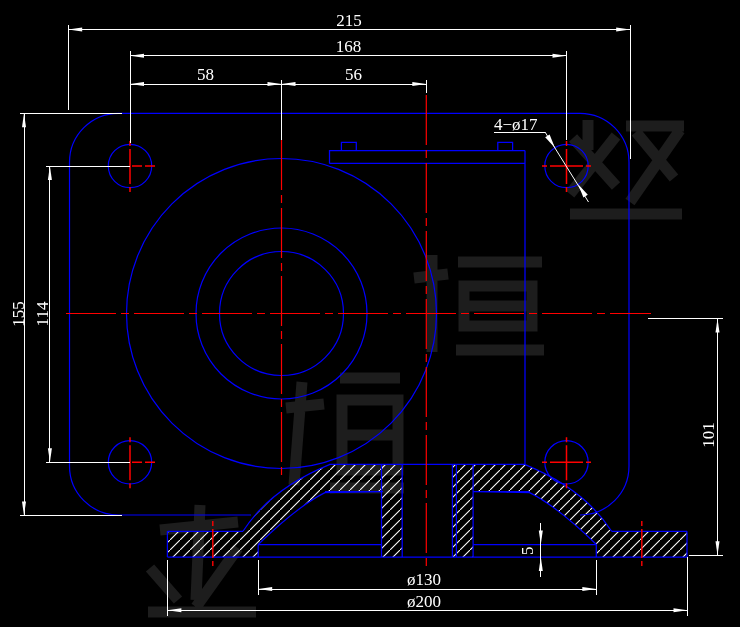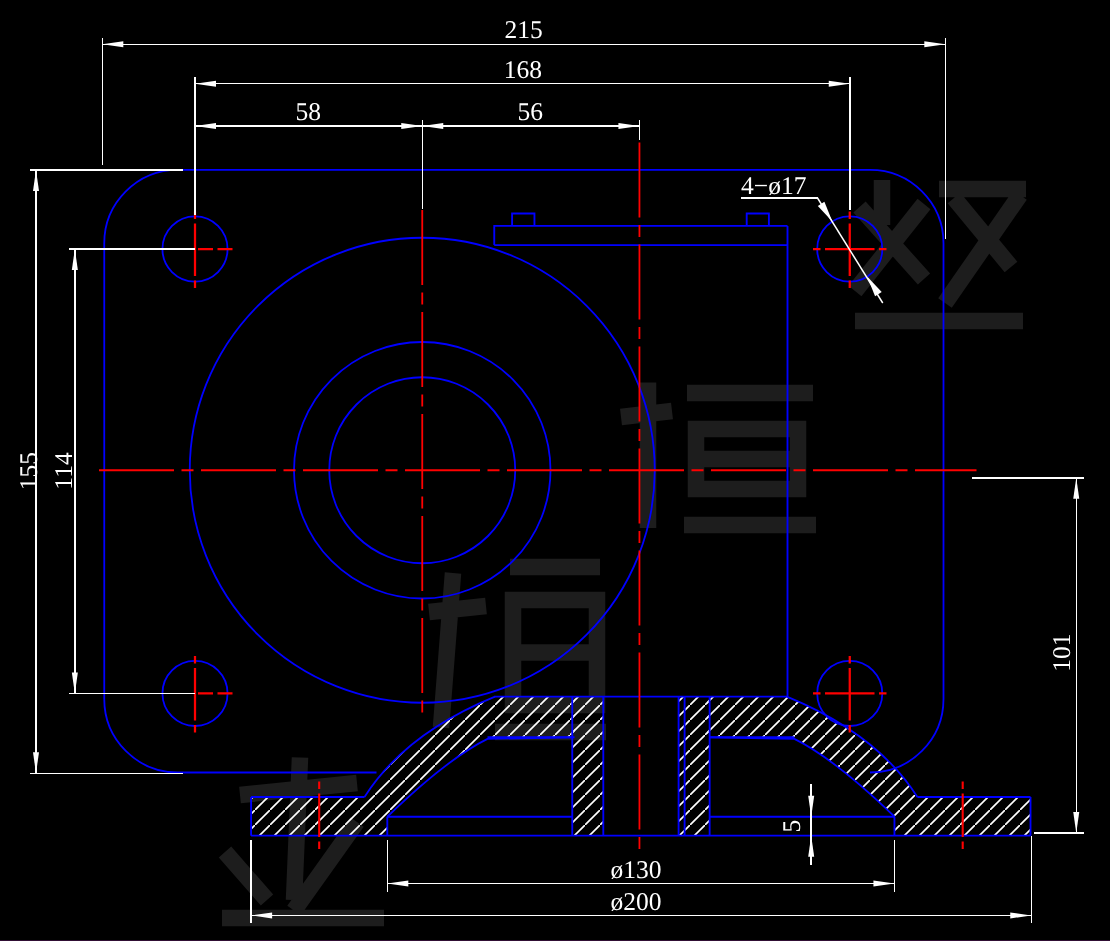--- a/index.html
+++ b/index.html
@@ -1,16 +1,16 @@
 <!DOCTYPE html>
 <html><head>
 <meta charset="utf-8">
 <style>
 html,body{margin:0;padding:0;background:#000;}
-#stage{position:relative;width:740px;height:627px;background:#d946ef;overflow:hidden;}
+#stage{position:relative;width:740px;height:627px;background:#a16207;overflow:hidden;}
 text{font-family:"Liberation Serif", serif;fill:#ffffff;-webkit-font-smoothing:antialiased;}
 </style>
 </head>
 <body>
 <div id="stage">
 <svg width="740" height="627" viewBox="0 0 740 627" xmlns="http://www.w3.org/2000/svg">
 <defs>
 <pattern id="hatch" patternUnits="userSpaceOnUse" width="10" height="10">
   <path d="M0,10 L10,0" stroke="#ffffff" stroke-width="1.1" fill="none"></path>
 </pattern>

